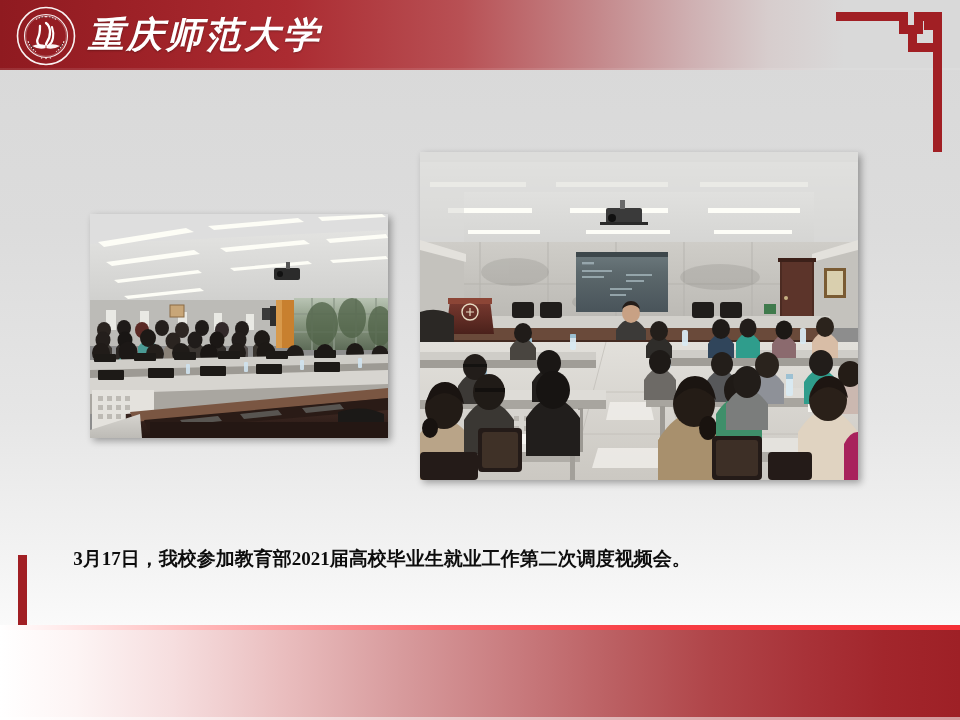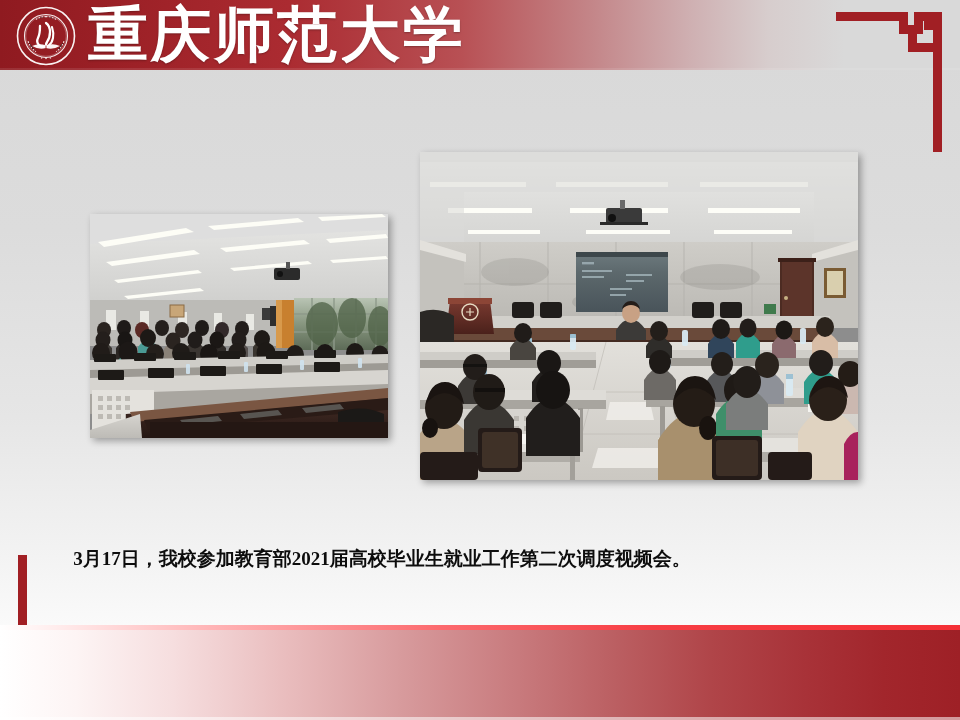--- a/index.html
+++ b/index.html
@@ -55,23 +55,24 @@
 
   .school-title {
     position: absolute;
     left: 88px;
     top: 4px;
     height: 62px;
     display: flex;
     align-items: center;
     color: #ffffff;
     font-family: "Liberation Serif", "DejaVu Serif", serif;
-    font-size: 60px;
+    font-size: 36px;
     font-weight: 700;
     letter-spacing: 3px;
+    font-style: italic;
     text-shadow: 0 1px 2px rgba(0,0,0,0.28);
     white-space: nowrap;
   }
 
   
   .corner-tr {
     position: absolute;
     right: 18px;
     top: 12px;
     width: 106px;

